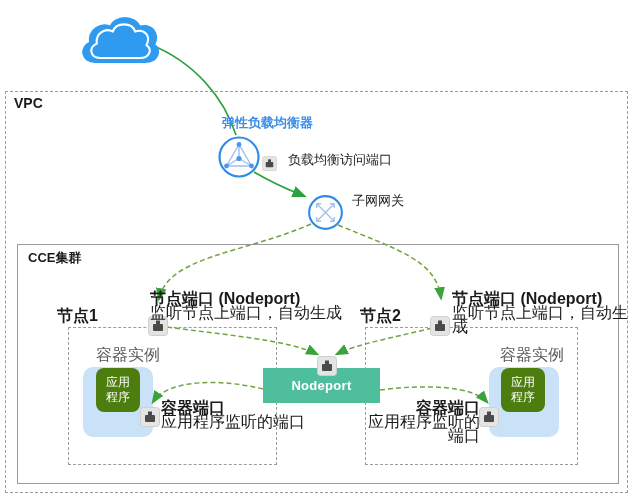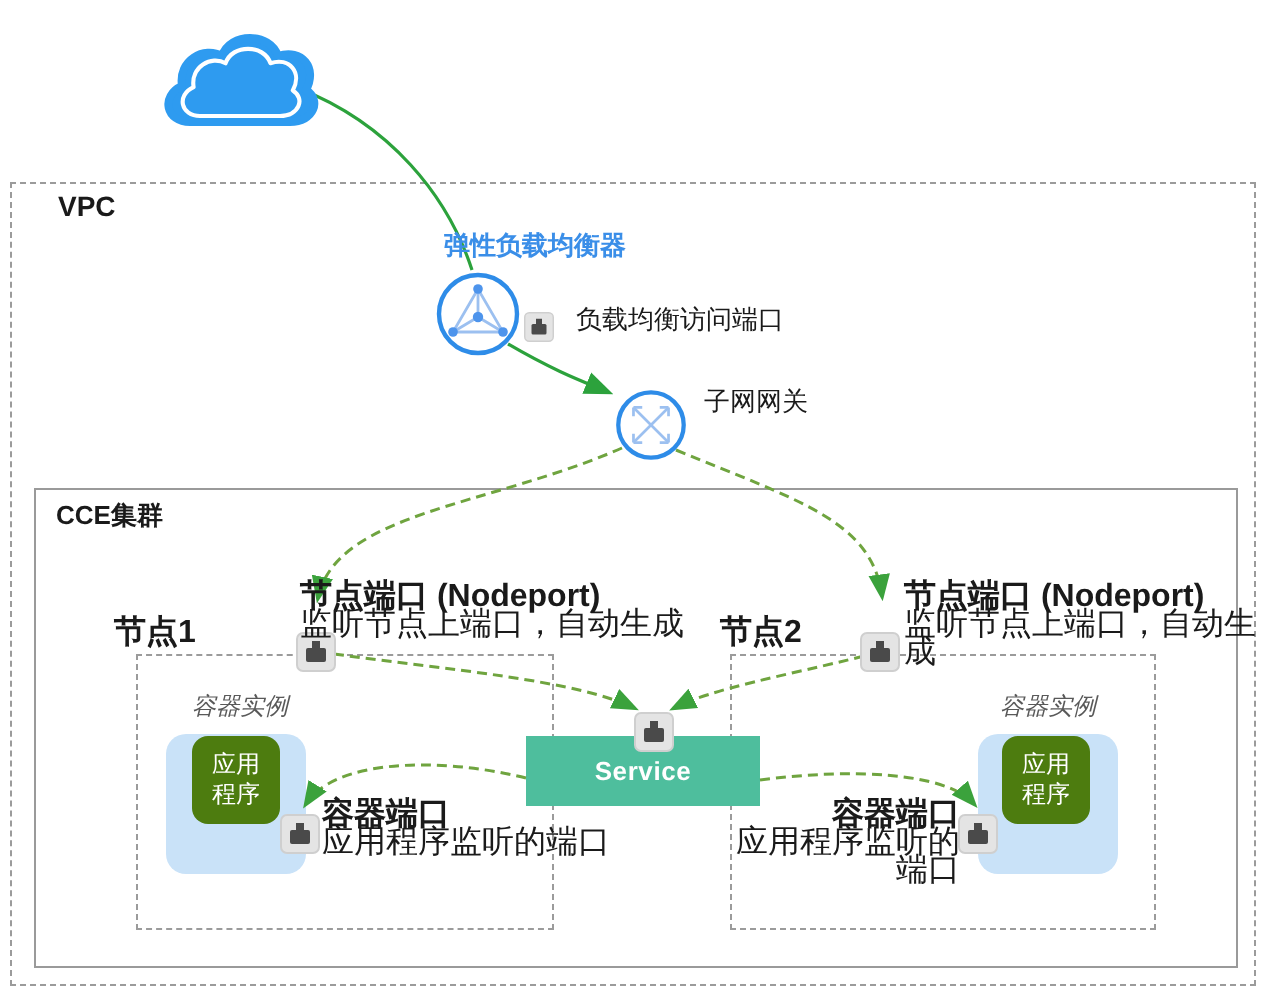--- a/index.html
+++ b/index.html
@@ -2,35 +2,35 @@
 <html><head>
 <meta charset="utf-8">
 <style>
   html,body{margin:0;padding:0;background:#fff;}
   #canvas{position:relative;width:634px;height:500px;background:#fff;overflow:hidden;
           font-family:"Liberation Sans","DejaVu Sans",sans-serif;color:#222;}
   .abs{position:absolute;}
 
   
   .vpc-box{left:5px;top:91px;width:621px;height:400px;border:1px dashed #9b9b9b;background:transparent;}
-  .vpc-label{left:14px;top:95px;font-size:14px;font-weight:bold;color:#1a1a1a;margin-left:15px;}
+  .vpc-label{left:14px;top:95px;font-size:14px;font-weight:bold;color:#1a1a1a;}
   .cce-box{left:17px;top:244px;width:600px;height:238px;border:1px solid #9a9a9a;background:#fff;}
   .cce-label{left:28px;top:249px;font-size:13px;font-weight:bold;color:#1a1a1a;}
 
   .node-box{width:207px;height:136px;border:1px dashed #9b9b9b;top:327px;}
   #node1-box{left:68px;}
   #node2-box{left:365px;width:211px;}
   .node-label{font-size:16px;font-weight:bold;color:#1a1a1a;top:306px;}
   #node1-label{left:57px;}
   #node2-label{left:360px;}
 
   .container-box{width:70px;height:70px;top:367px;background:#C9E2F8;border-radius:10px;}
   #container1-box{left:83px;}
   #container2-box{left:489px;}
-  .container-label{font-size:12px;color:#595959;top:345px;font-style:italic;}
+  .container-label{font-size:16px;color:#595959;top:345px;}
   #container1-label{left:96px;}
   #container2-label{left:500px;}
 
   .app-box{width:44px;height:44px;top:368px;background:#4d7c0f;border-radius:8px;
            color:#fff;font-size:12px;line-height:15px;font-weight:500;display:flex;
            align-items:center;justify-content:center;text-align:center;white-space:pre-line;}
   #app1-box{left:96px;}
   #app2-box{left:501px;}
 
   .service-box{left:263px;top:368px;width:117px;height:35px;background:#4EBE9D;
@@ -77,21 +77,21 @@
   <div class="abs app-box" id="app1-box">应用
 程序</div>
 
   <div class="abs node-box" id="node2-box"></div>
   <div class="abs node-label" id="node2-label">节点2</div>
   <div class="abs container-box" id="container2-box"></div>
   <div class="abs container-label" id="container2-label">容器实例</div>
   <div class="abs app-box" id="app2-box">应用
 程序</div>
 
-  <div class="abs service-box">Service</div>
+  <div class="abs service-box">Nodeport</div>
 
   <svg id="arrow-layer" class="abs" width="634" height="500" viewBox="0 0 634 500">
     <defs>
       <marker id="ah-solid" viewBox="0 0 10 8" refX="8" refY="4" markerWidth="9" markerHeight="8" orient="auto">
         <path d="M0,0 L10,4 L0,8 Z" fill="#2CA23C"></path>
       </marker>
       <marker id="ah-dash" viewBox="0 0 10 8" refX="8" refY="4" markerWidth="9" markerHeight="8" orient="auto">
         <path d="M0,0 L10,4 L0,8 Z" fill="#3BA23C"></path>
       </marker>
     </defs>

